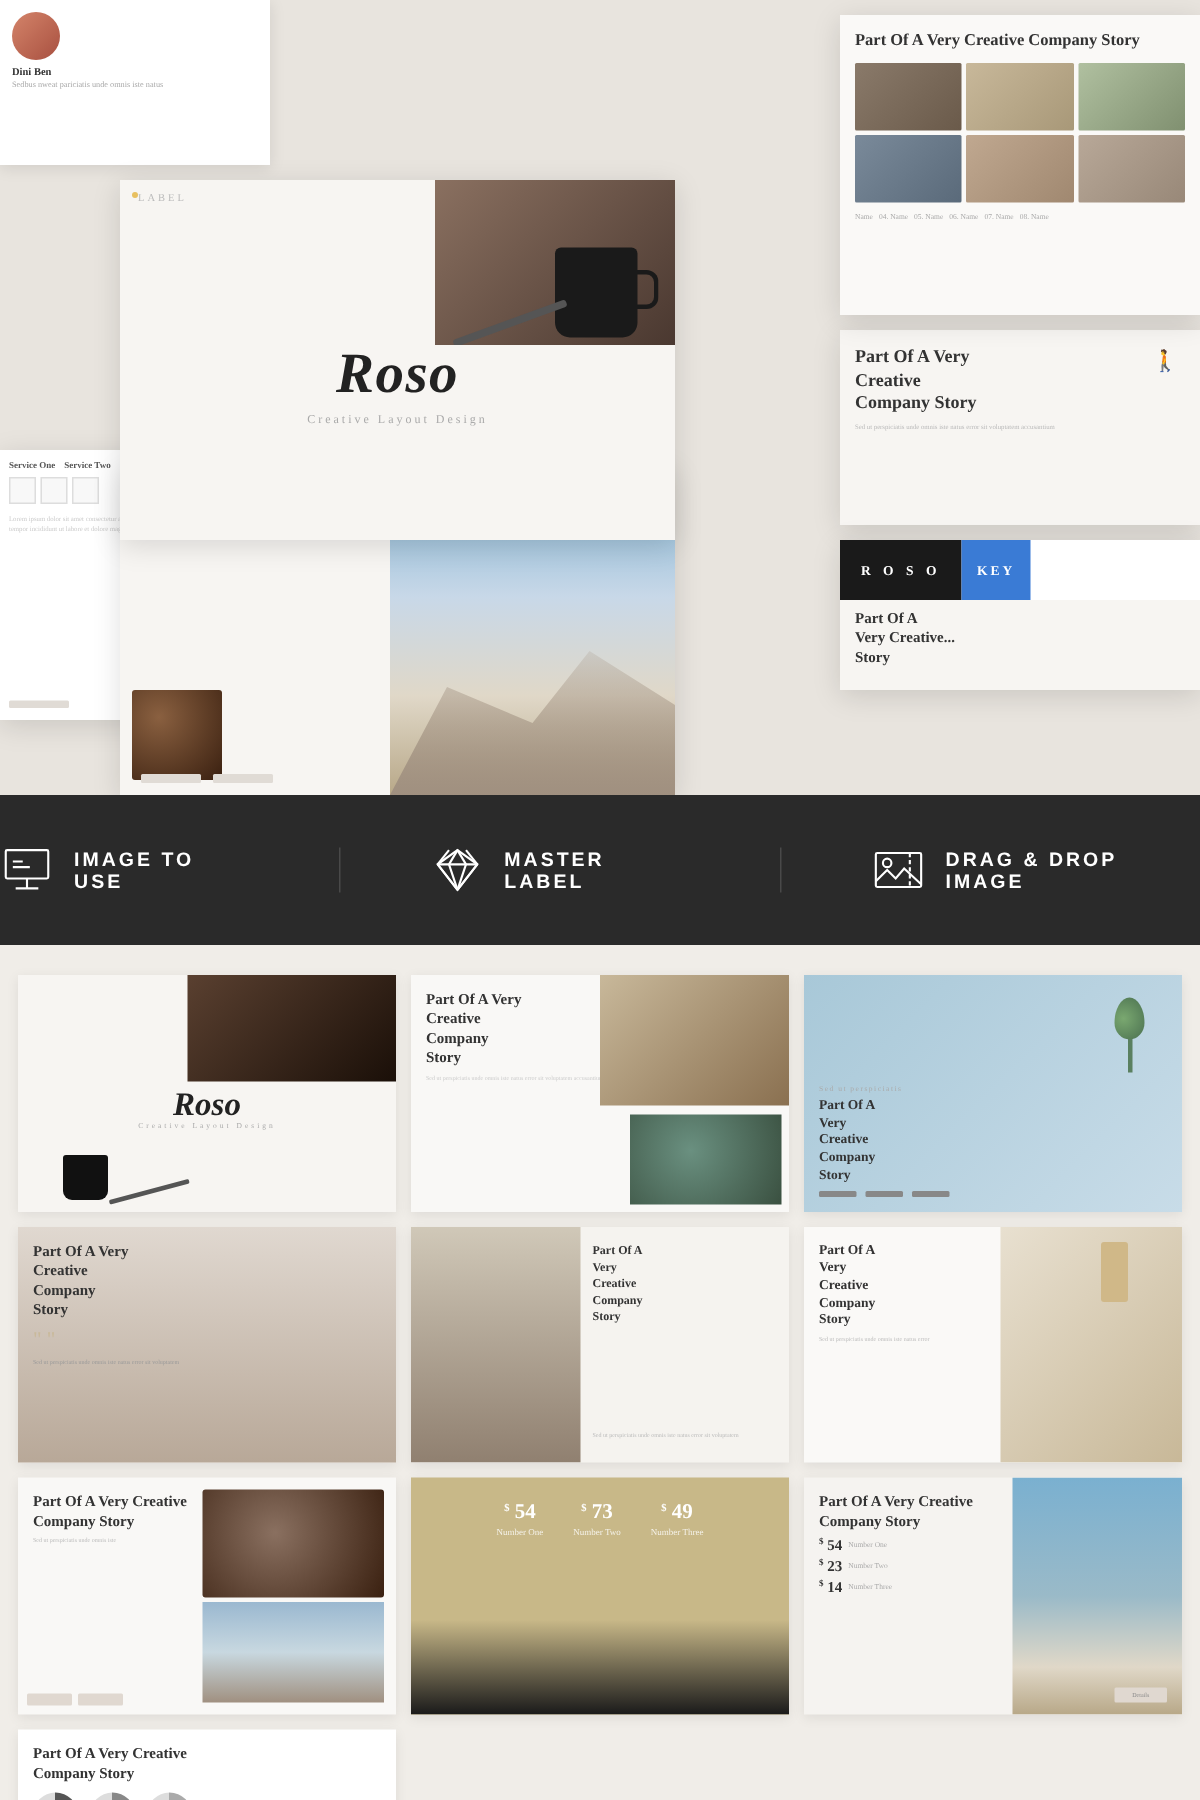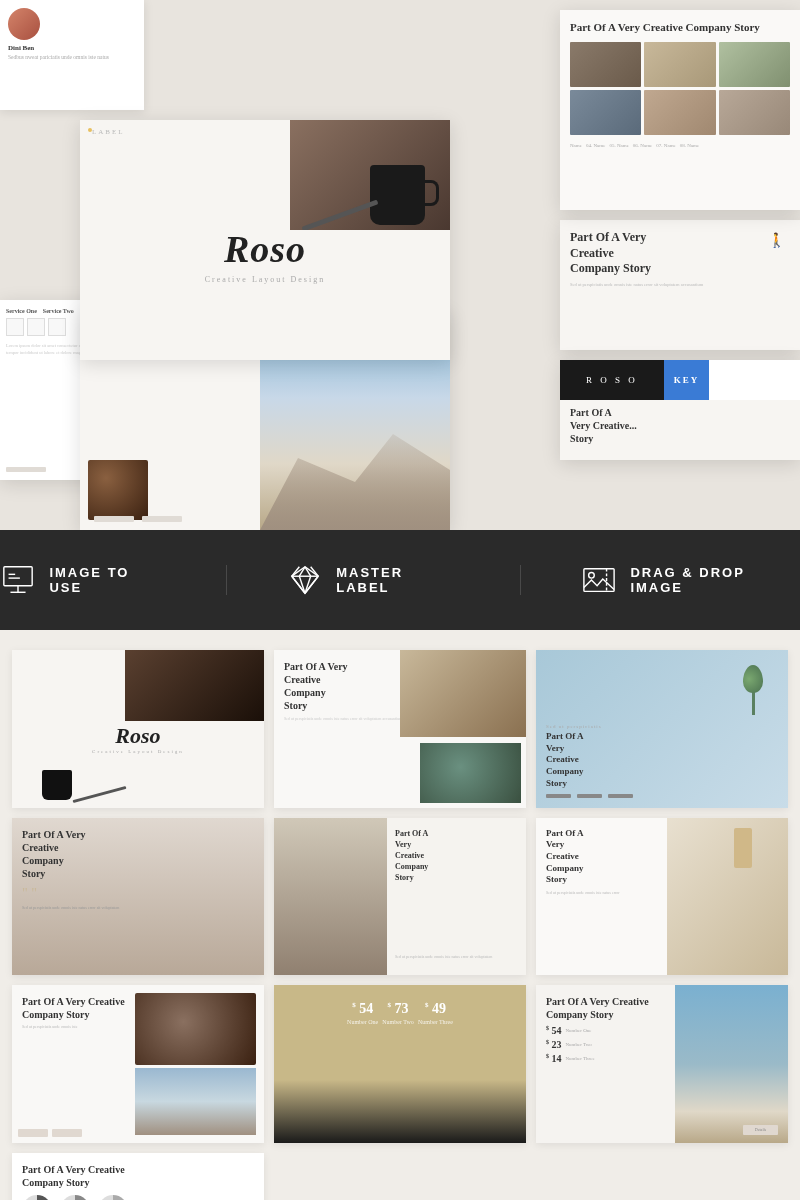--- a/index.html
+++ b/index.html
@@ -124,21 +124,21 @@
       background: #555;
       transform: rotate(-20deg);
       border-radius: 2px;
     }
 
     
     .profile-card {
       position: absolute;
       left: 0;
       top: 0;
-      width: 144px;
+      width: 180px;
       height: 110px;
       background: #fff;
       box-shadow: 0 2px 10px rgba(0,0,0,0.1);
       z-index: 4;
       padding: 8px;
     }
     .profile-avatar {
       width: 32px;
       height: 32px;
       border-radius: 50%;
@@ -202,25 +202,25 @@
       display: flex;
       align-items: center;
       height: 40px;
       background: #fff;
     }
     .roso-black {
       background: #1a1a1a;
       color: #fff;
       font-size: 9px;
       letter-spacing: 3px;
-      padding: 0 26px;
+      padding: 0 14px;
       height: 100%;
       display: flex;
       align-items: center;
-      font-weight: normal;
+      font-weight: bold;
     }
     .roso-key {
       background: #3a7bd5;
       color: #fff;
       font-size: 9px;
       letter-spacing: 2px;
       padding: 0 10px;
       height: 100%;
       display: flex;
       align-items: center;
@@ -620,21 +620,21 @@
       font-weight: bold;
       color: #fff;
     }
 
     .pc-pricing {
       background: #c8b888;
       padding: 10px;
     }
     .pc-pricing-cols {
       display: flex;
-      gap: 4px;
+      gap: 20px;
       justify-content: center;
       padding-top: 6px;
     }
     .pc-pricing-col {
       text-align: center;
     }
     .pc-pricing-amount {
       font-size: 14px;
       font-weight: bold;
       color: #fff;

